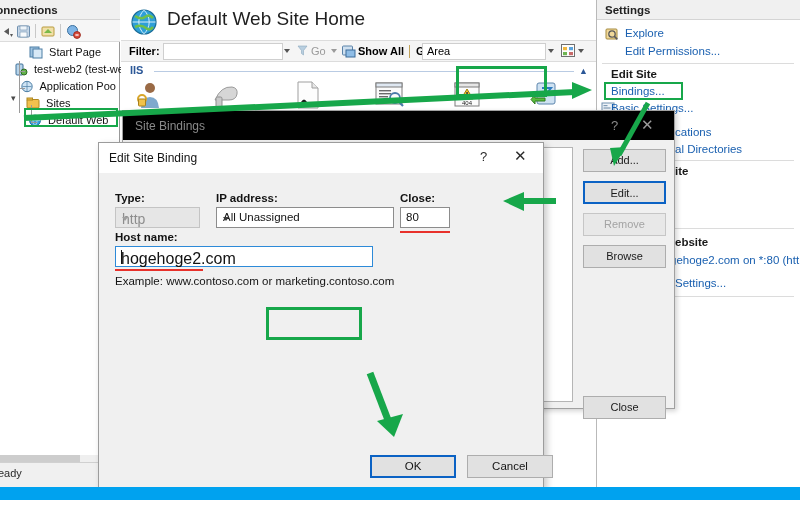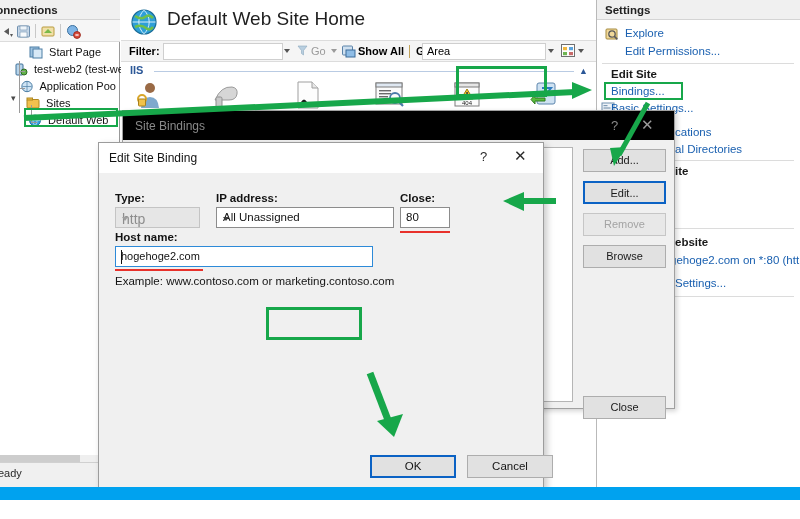--- a/index.html
+++ b/index.html
@@ -77,21 +77,21 @@
   #sel-type{left:16px;top:64px;width:85px;height:21px;background:#e6e6e6;border:1px solid #c4c4c4;box-sizing:border-box;}
   #sel-type span{position:absolute;left:6px;top:3px;font-size:14px;color:#8d8d8d;}
   #sel-type .caret{position:absolute;right:7px;top:9px;border-top-color:#9e9e9e;}
   #sel-ip{left:117px;top:64px;width:178px;height:21px;background:#ffffff;border:1px solid #8c8c8c;box-sizing:border-box;}
   #sel-ip span{position:absolute;left:6px;top:3px;font-size:11.5px;color:#111;}
   #sel-ip .caret{position:absolute;right:7px;top:9px;border-top-color:#3a3a3a;}
   #inp-port{left:301px;top:64px;width:50px;height:21px;background:#ffffff;border:1px solid #8c8c8c;box-sizing:border-box;}
   #inp-port span{position:absolute;left:5px;top:3px;font-size:11.5px;color:#111;}
   #port-underline{left:301px;top:88px;width:50px;height:2px;background:#e8312b;}
   #inp-host{left:16px;top:103px;width:258px;height:21px;background:#ffffff;border:1px solid #2d8ad8;box-sizing:border-box;}
-  #inp-host span{position:absolute;left:5px;top:3px;font-size:11px;color:#111;}
+  #inp-host span{position:absolute;left:5px;top:3px;font-size:16px;color:#111;}
   #host-caret{position:absolute;left:93px;top:3px;width:1px;height:14px;background:#111;}
   #host-underline{left:16px;top:126px;width:88px;height:2px;background:#e8312b;}
   #eb-example{left:16px;top:132px;font-size:11.5px;color:#141414;white-space:nowrap;}
   .eb-btn{position:absolute;top:312px;width:86px;height:23px;background:#e1e1e1;border:1px solid #adadad;
       box-sizing:border-box;text-align:center;line-height:21px;font-size:11.5px;color:#141414;}
   #btn-ok{left:271px;border:2px solid #0b62c4;line-height:19px;}
   #btn-cancel{left:368px;}
   #ok-green-box{left:266px;top:307px;width:96px;height:33px;border:3px solid #17a74a;box-sizing:border-box;}
 
   

